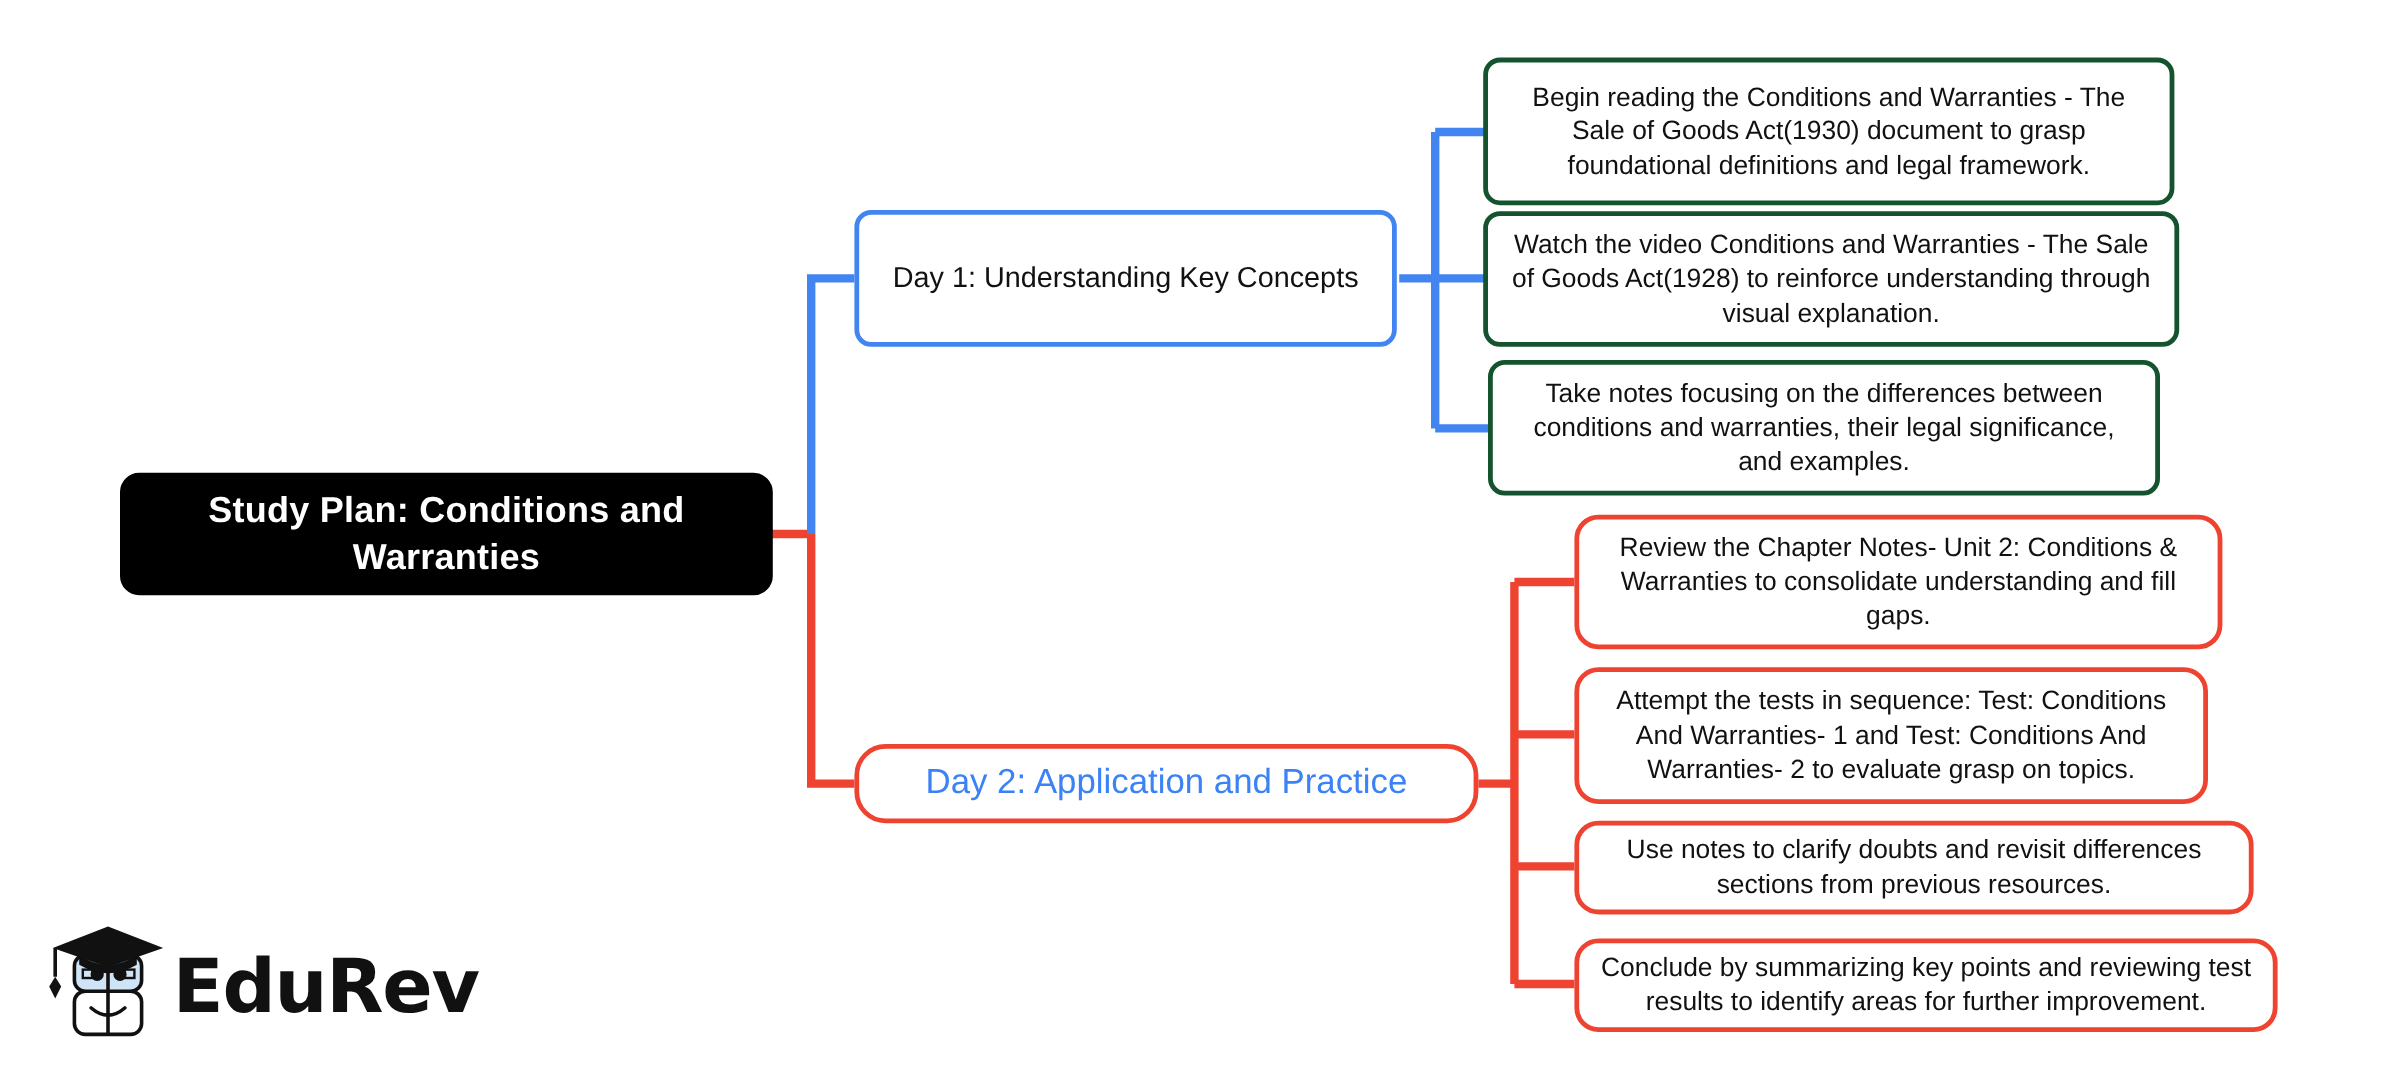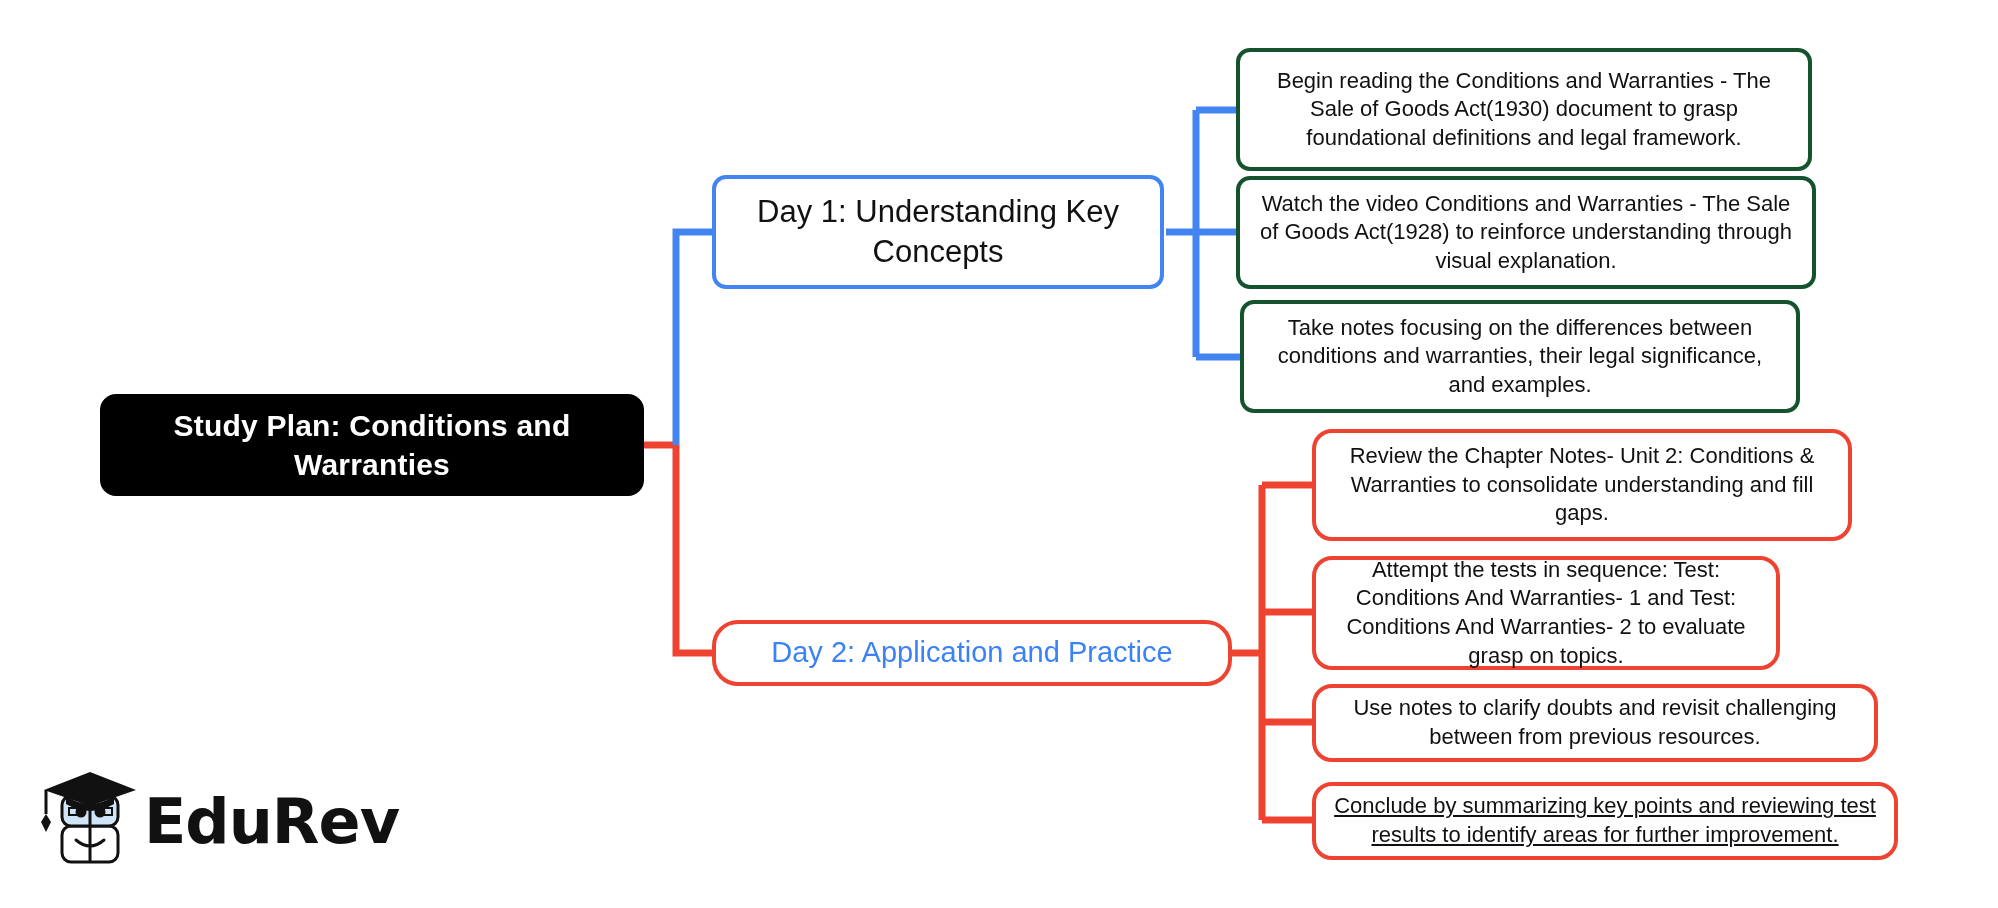--- a/index.html
+++ b/index.html
@@ -48,21 +48,21 @@
     border-radius: 16px;
     font-weight: bold;
     font-size: 30px;
     letter-spacing: 0.2px;
   }
 
   .node-branch-blue {
     border: 4px solid #4285f0;
     border-radius: 14px;
     color: #111111;
-    font-size: 31px;
+    font-size: 24px;
   }
 
   .node-branch-red {
     border: 4px solid #ef4331;
     border-radius: 26px;
     color: #3b82f6;
     font-size: 29px;
   }
 
   .node-leaf-blue {
@@ -161,29 +161,29 @@
   </div>
 
   <div class="node node-leaf-blue" style="left:1240px; top:300px; width:560px; height:113px;">
     <span class="node-text">Take notes focusing on the differences between conditions and warranties, their legal significance, and examples.</span>
   </div>
 
   <div class="node node-leaf-red" style="left:1312px; top:429px; width:540px; height:112px;">
     <span class="node-text">Review the Chapter Notes- Unit 2: Conditions &amp; Warranties to consolidate understanding and fill gaps.</span>
   </div>
 
-  <div class="node node-leaf-red" style="left:1312px; top:556px; width:468px; height:114px;justify-content:center;">
+  <div class="node node-leaf-red" style="left:1312px; top:556px; width:528px; height:114px;justify-content:center;">
     <span class="node-text">Attempt the tests in sequence: Test: Conditions And Warranties- 1 and Test: Conditions And Warranties- 2 to evaluate grasp on topics.</span>
   </div>
 
   <div class="node node-leaf-red" style="left:1312px; top:684px; width:566px; height:78px;">
-    <span class="node-text">Use notes to clarify doubts and revisit challenging between from previous resources.</span>
-  </div>
-
-  <div class="node node-leaf-red" style="left:1312px; top:782px; width:586px; height:78px;text-decoration:underline;">
+    <span class="node-text">Use notes to clarify doubts and revisit differences sections from previous resources.</span>
+  </div>
+
+  <div class="node node-leaf-red" style="left:1312px; top:782px; width:586px; height:78px;">
     <span class="node-text">Conclude by summarizing key points and reviewing test results to identify areas for further improvement.</span>
   </div>
 
   <div id="logo">
     <svg id="logo-mark" viewBox="0 0 108 104" xmlns="http://www.w3.org/2000/svg">
 
       <rect x="26" y="56" width="56" height="36" rx="9" ry="9" fill="#ffffff" stroke="#111111" stroke-width="3"></rect>
 
       <rect x="26" y="26" width="56" height="30" rx="9" ry="9" fill="#cfe4f7" stroke="#111111" stroke-width="3"></rect>
 

